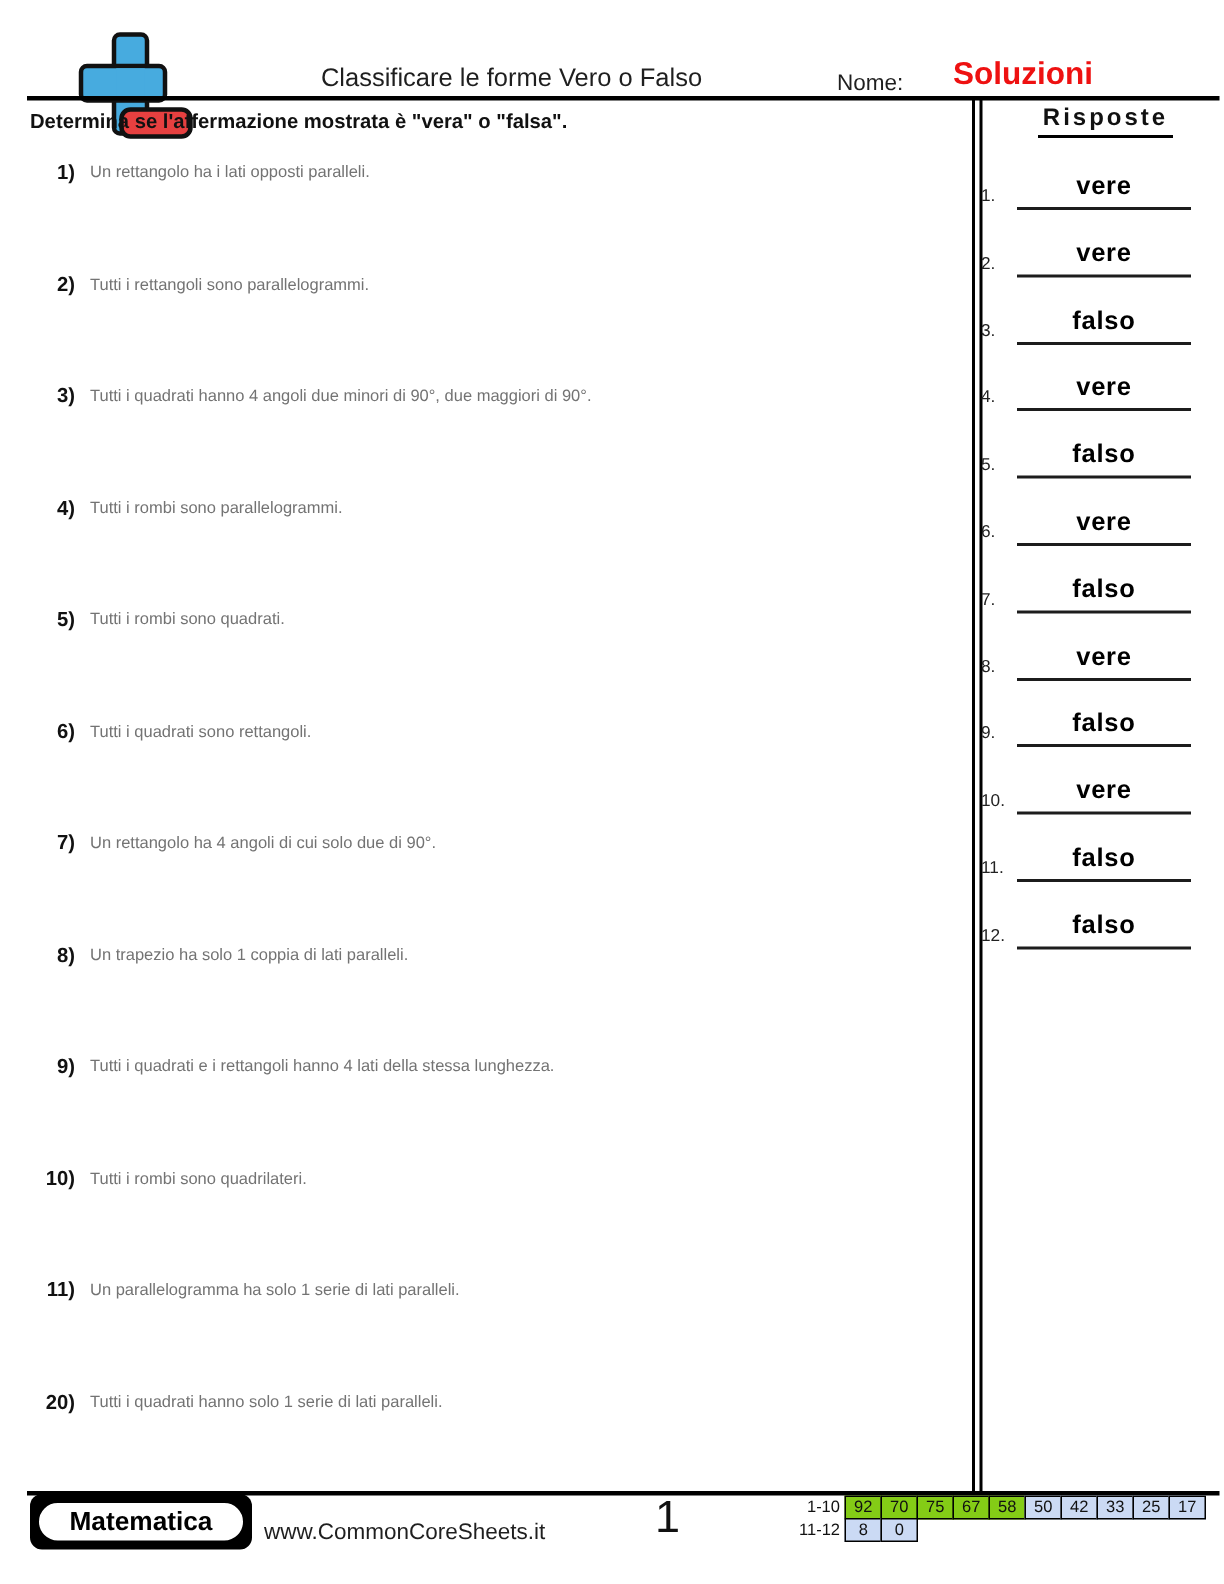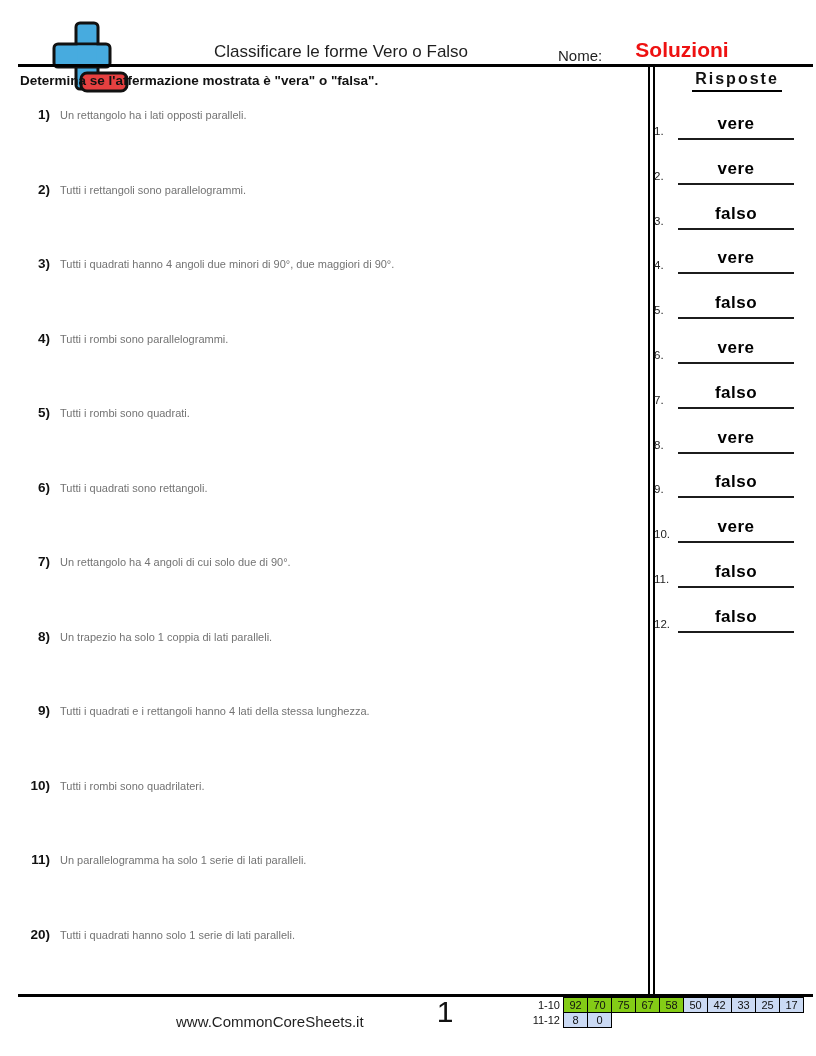--- a/index.html
+++ b/index.html
@@ -175,20 +175,23 @@
         <span class="q-num">11)</span>
         <span class="q-text">Un parallelogramma ha solo 1 serie di lati paralleli.</span>
       </div>
       <div class="q-row" style="top: 925.5px;">
         <span class="q-num">20)</span>
         <span class="q-text">Tutti i quadrati hanno solo 1 serie di lati paralleli.</span>
       </div>
     </div>
 
   <div class="footer-rule"></div>
+  <div class="brand-badge">
+    <div class="brand-pill">Matematica</div>
+  </div>
   <div class="website">www.CommonCoreSheets.it</div>
   <div class="page-number">1</div>
   <div class="score-grid">
       <div class="s-row">
         <span class="s-label">1-10</span>
         <span class="s-cell">92</span>
         <span class="s-cell">70</span>
         <span class="s-cell">75</span>
         <span class="s-cell">67</span>
         <span class="s-cell">58</span>

